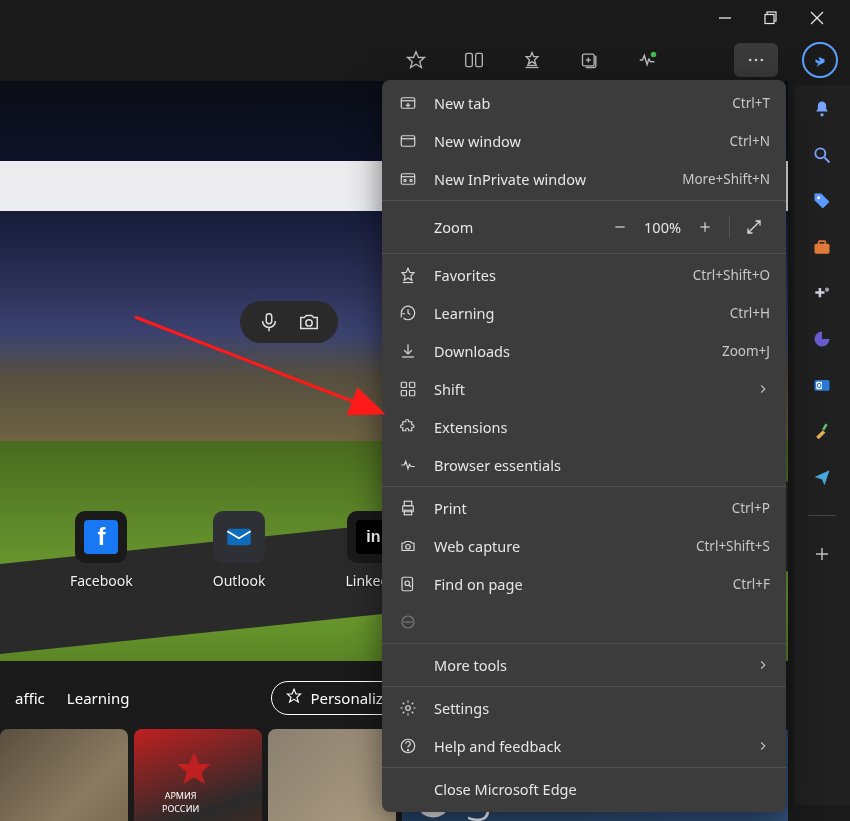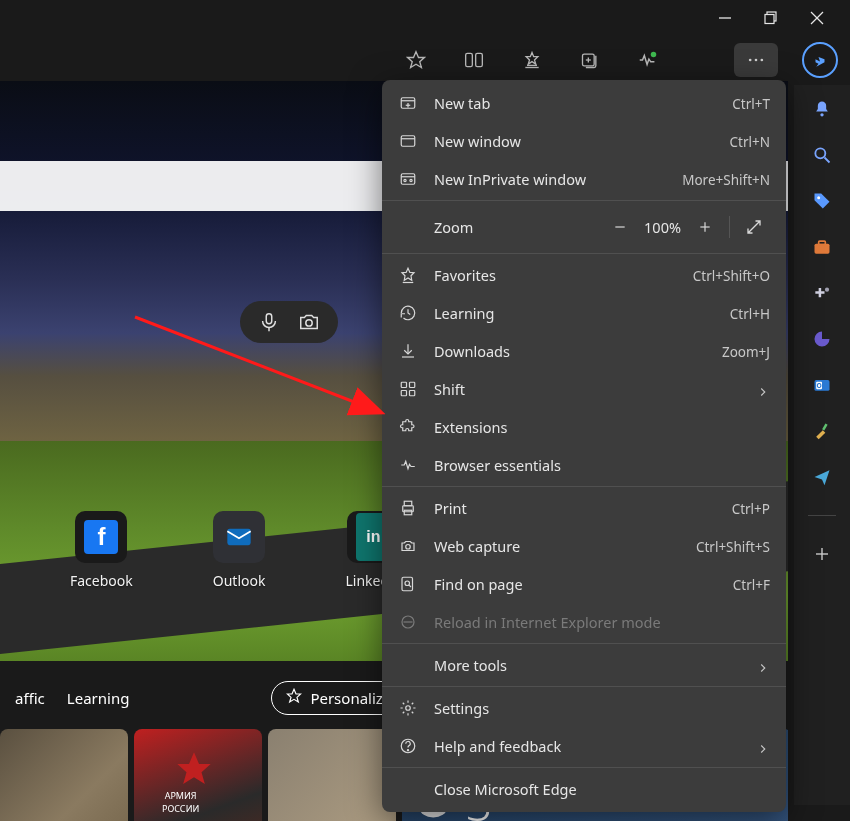--- a/index.html
+++ b/index.html
@@ -47,21 +47,21 @@
 
 .searchbar-icons { position: absolute; left: 240px; top: 220px; display: flex; gap: 18px; background: #2a2a2a; border-radius: 26px; padding: 10px 18px; }
 
 
 .sidebar { position: absolute; right: 0; top: 85px; width: 56px; height: 720px; background: #202020; display: flex; flex-direction: column; align-items: center; gap: 22px; padding-top: 12px; }
 .sidebar .sico { width: 24px; height: 24px; display: flex; align-items: center; justify-content: center; cursor: pointer; font-size: 18px; }
 .sidebar .divider { width: 28px; height: 1px; background: #444; margin: 4px 0; }
 
 
 .menu { position: absolute; left: 382px; top: 80px; width: 404px; background: #3c3c3c; border-radius: 8px; box-shadow: 0 8px 32px rgba(0,0,0,0.5); padding: 4px 0; color: #e6e6e6; font-size: 14.5px; z-index: 100; }
-.menu-item { display: flex; align-items: flex-end; padding: 9px 16px; cursor: pointer; min-height: 38px; }
+.menu-item { display: flex; align-items: center; padding: 9px 16px; cursor: pointer; min-height: 38px; }
 .menu-item .micon { width: 20px; height: 20px; margin-right: 16px; display: flex; align-items: center; justify-content: center; flex-shrink: 0; }
 .menu-item .mlabel { flex: 1; }
 .menu-item .mshort { color: #c8c8c8; font-size: 13.5px; }
 .menu-item .marrow { color: #c8c8c8; }
 .menu-item.disabled { color: #7a7a7a; cursor: default; }
 .menu-item.no-icon { padding-left: 52px; }
 .menu-sep { height: 1px; background: #505050; margin: 2px 0; }
 .zoom-row { display: flex; align-items: center; padding: 8px 16px 8px 52px; }
 .zoom-row .zlabel { flex: 1; }
 .zoom-row .zbtn { width: 32px; height: 32px; display: flex; align-items: center; justify-content: center; cursor: pointer; }
@@ -177,21 +177,21 @@
       <div class="tile-box">
         <svg width="28" height="28" viewBox="0 0 24 24">
             <rect x="2" y="5" width="20" height="14" rx="2" fill="#0f6cbd"></rect>
             <path d="M2 7 l10 6 l10 -6" stroke="#fff" stroke-width="1.5" fill="none"></path>
           </svg>
       </div>
       <div class="tile-label">Outlook</div>
     </div>
     <div class="tile">
       <div class="tile-box" style="background:#1a1a1a">
-        <div style="width:34px;height:48px;background:#0f766e;border-radius:4px;display:flex;align-items:center;justify-content:center;font-family:Arial;font-weight:700;font-size:16px;color:#fff">in</div>
+        <div style="width:34px;height:34px;background:#000000;border-radius:4px;display:flex;align-items:center;justify-content:center;font-family:Arial;font-weight:700;font-size:16px;color:#fff">in</div>
       </div>
       <div class="tile-label">Linkedin</div>
     </div>
   </div>
 
   <div class="bottomnav">
     <span>affic</span>
     <span>Learning</span>
     <div class="personalize" style="margin-left:120px">
       <svg width="16" height="16" viewBox="0 0 24 24" fill="none" stroke="#fff" stroke-width="1.8">
@@ -454,21 +454,20 @@
     <span class="mlabel">Find on page</span>
     <span class="mshort">Ctrl+F</span>
   </div>
   <div class="menu-item disabled">
     <span class="micon">
         <svg width="18" height="18" viewBox="0 0 24 24" fill="none" stroke="#7a7a7a" stroke-width="1.6">
           <circle cx="12" cy="12" r="8"></circle>
           <path d="M6 12 h12"></path>
         </svg>
       </span>
-    <span class="mlabel">Reload in Internet Explorer mode</span>
   </div>
   <div class="menu-sep"></div>
   <div class="menu-item no-icon">
     <span class="mlabel">More tools</span>
     <span class="marrow">
         <svg width="14" height="14" viewBox="0 0 24 24" fill="none" stroke="#c8c8c8" stroke-width="2">
           <polyline points="9,6 15,12 9,18"></polyline>
         </svg>
       </span>
   </div>

